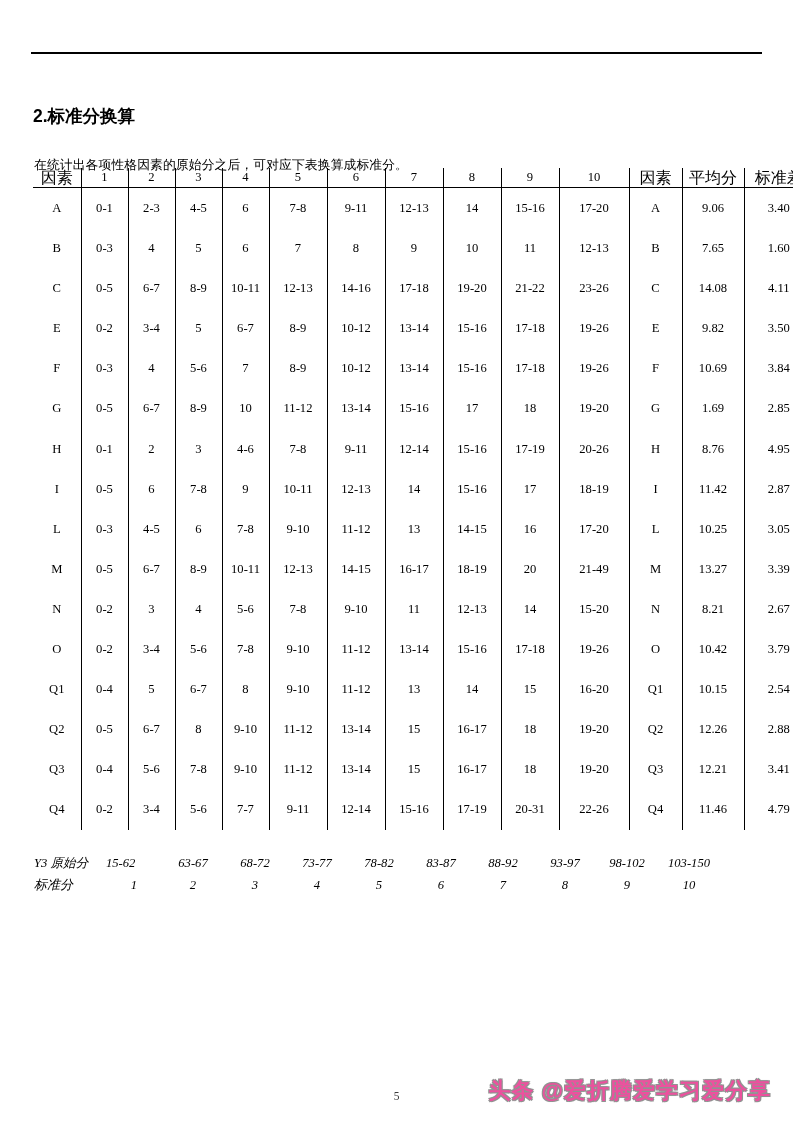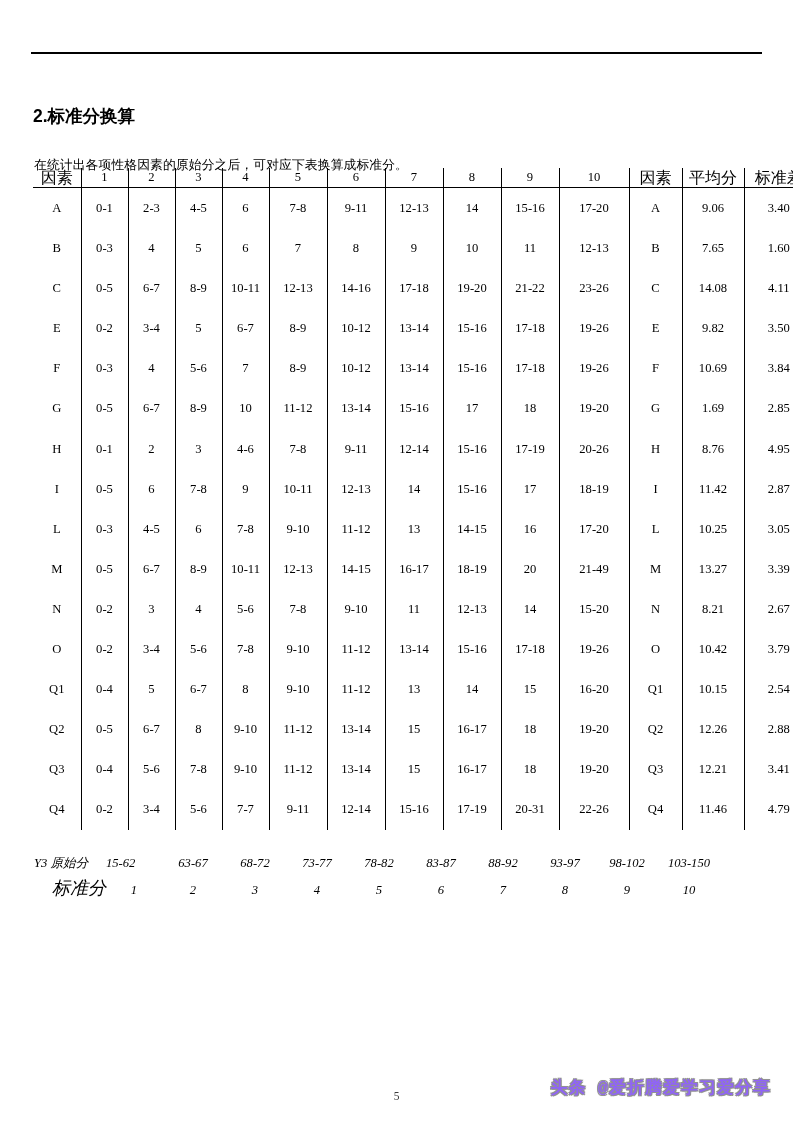--- a/index.html
+++ b/index.html
@@ -133,22 +133,21 @@
   }
   .foot-label {
     width: 72px;
     flex: 0 0 72px;
     text-align: left;
     white-space: nowrap;
     font-family: "Liberation Serif", "DejaVu Serif", serif;
   }
   .foot-label.cn {
     font-family: "Liberation Sans", "DejaVu Sans", sans-serif;
-    font-size: 18px;
-    text-align: right;
+    font-size: 13px;
   }
   .foot-cell {
     flex: 0 0 62px;
     text-align: center;
     white-space: nowrap;
   }
   .foot-cell.w1 { flex: 0 0 56px; text-align: left; }
 
   
   .pageno {
@@ -159,24 +158,24 @@
     text-align: center;
     font-size: 11.5px;
     color: #3a3a3a;
   }
 
   
   .watermark {
     position: absolute;
     right: 22px;
     top: 1076px;
-    font-family: Liberation Mono, monospace;
-    font-size: 17px;
+    font-family: Liberation Sans, sans-serif;
+    font-size: 22px;
     font-weight: bold;
-    color: #8b5cf6;
+    color: #ec4899;
     letter-spacing: 1px;
     white-space: nowrap;
     text-shadow:
       -1px -1px 0 #8d8d8d,
        1px -1px 0 #8d8d8d,
       -1px  1px 0 #8d8d8d,
        1px  1px 0 #8d8d8d,
        0    0   2px #b5b5b5;
     opacity: 0.95;
   }

